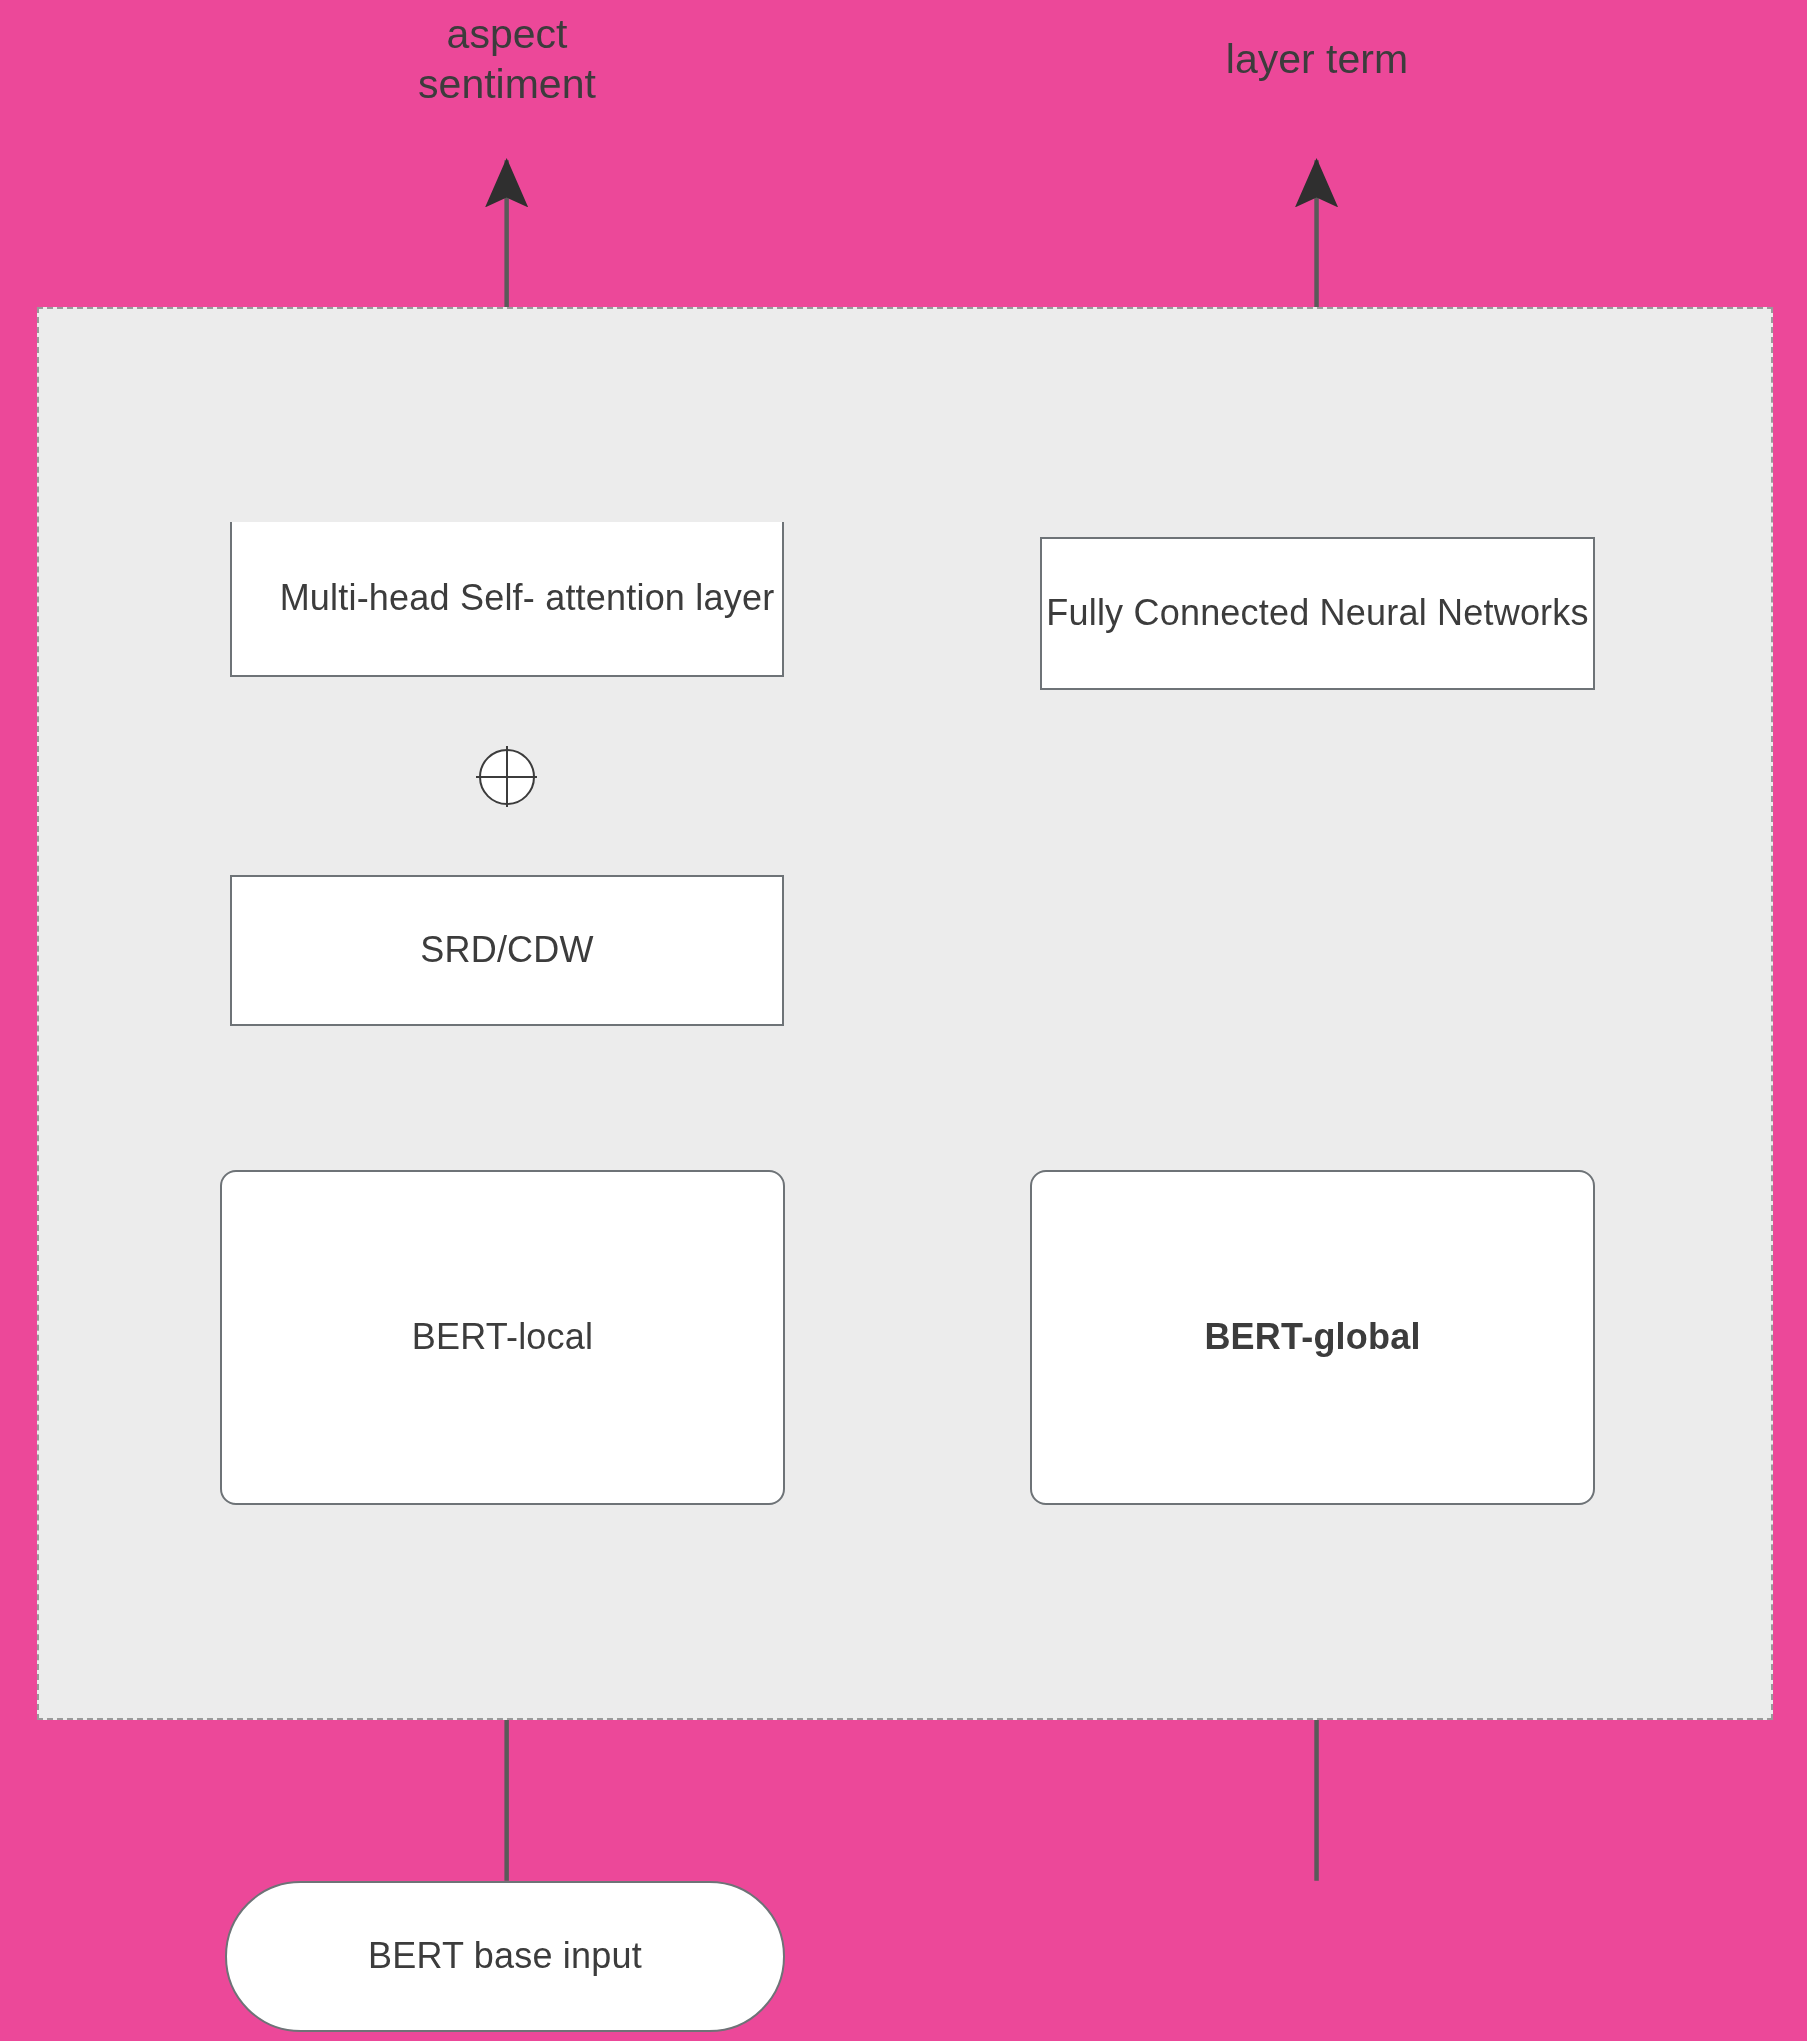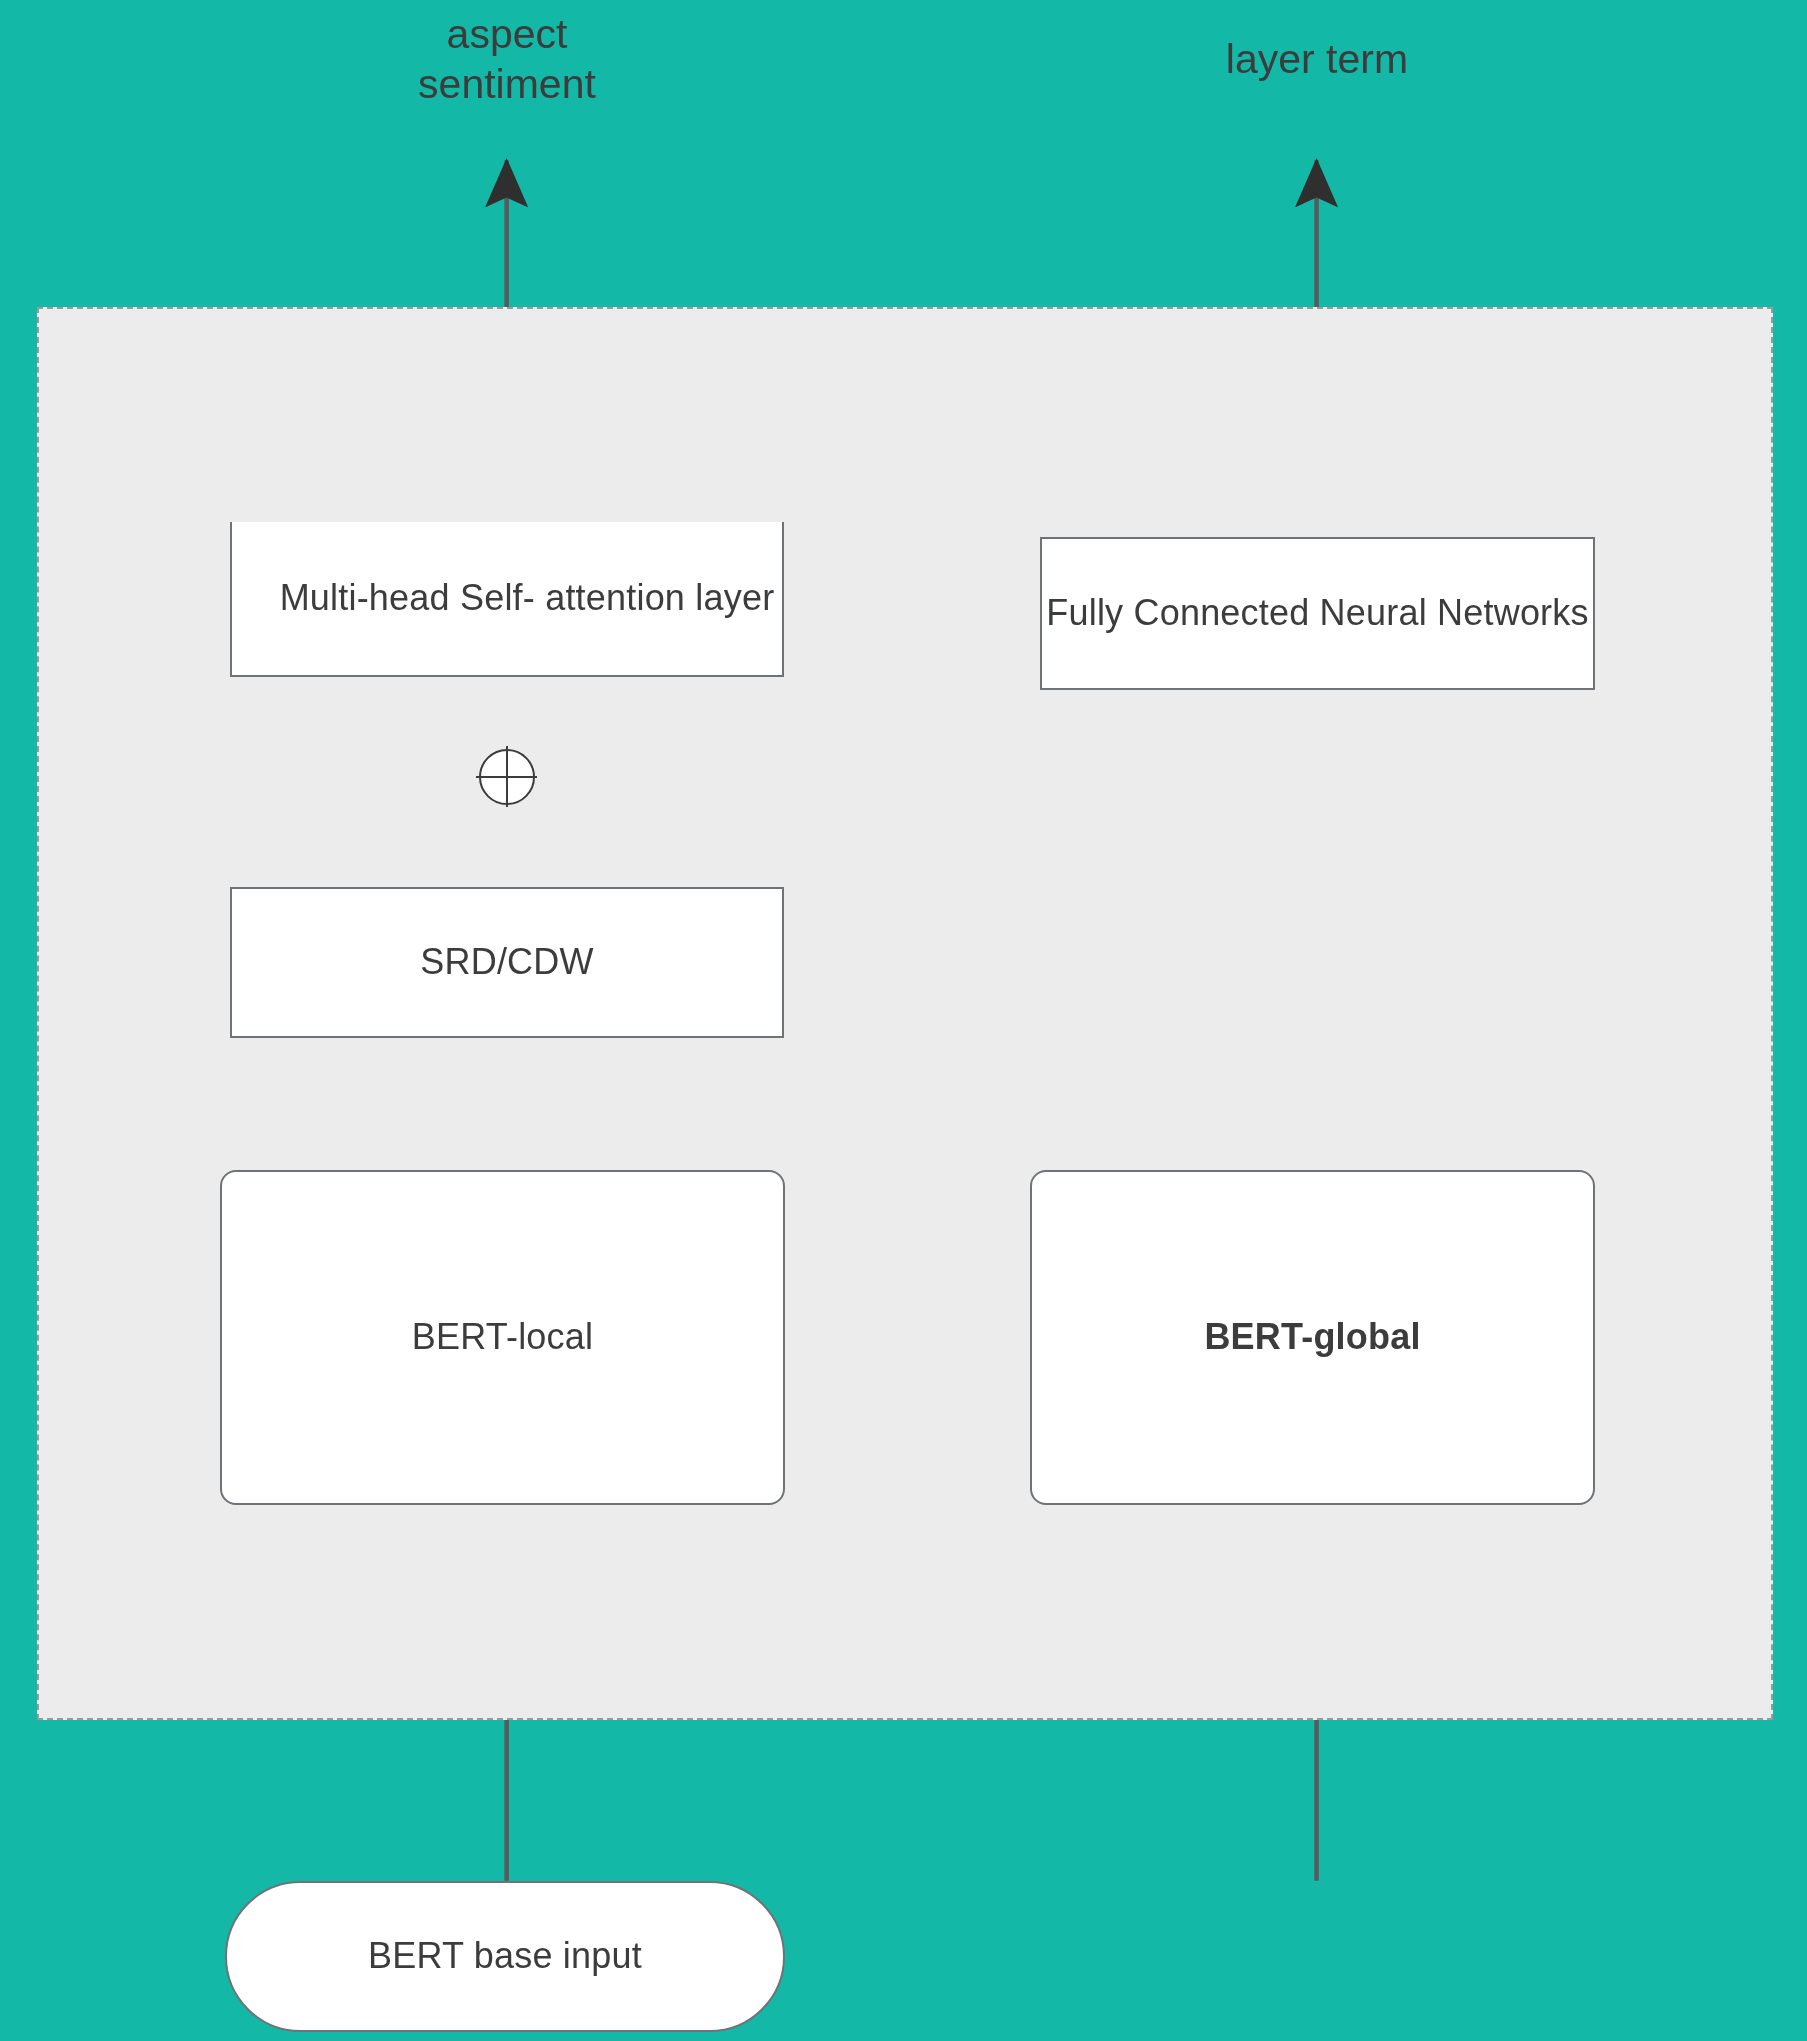--- a/index.html
+++ b/index.html
@@ -8,21 +8,21 @@
     padding: 0;
     background: #ffffff;
   }
   body {
     font-family: "Liberation Sans", "DejaVu Sans", sans-serif;
   }
   #canvas {
     position: relative;
     width: 1807px;
     height: 2041px;
-    background: #14b8a6;
+    background: #ec4899;
     overflow: hidden;
   }
   #wires {
     position: absolute;
     left: 0;
     top: 0;
     width: 1807px;
     height: 2041px;
     pointer-events: none;
   }
@@ -155,21 +155,21 @@
 sentiment</div>
 
   <div class="caption" style="left:1065px; top:34px; width:504px;">layer term</div>
 
 
   <div class="node joined-bottom" style="left:230px; top:522px; width:554px; height:155px;">Multi-head Self-
 attention layer</div>
 
   <div class="oplus" style="left:479px; top:749px;"></div>
 
-  <div class="node" style="left:230px; top:875px; width:554px; height:151px;margin-top:12px;">SRD/CDW</div>
+  <div class="node" style="left:230px; top:875px; width:554px; height:151px;">SRD/CDW</div>
 
   <div class="node rounded" style="left:220px; top:1170px; width:565px; height:335px;">BERT-local</div>
 
   <div class="node capsule" style="left:225px; top:1881px; width:560px; height:151px;text-align:center;">BERT base input</div>
 
   <div class="node" style="left:1040px; top:522px; width:555px; height:153px;margin-top:15px;">Fully Connected
 Neural Networks</div>
 
   <div class="node rounded" style="left:1030px; top:1170px; width:565px; height:335px;font-weight:bold;">BERT-global</div>
 

